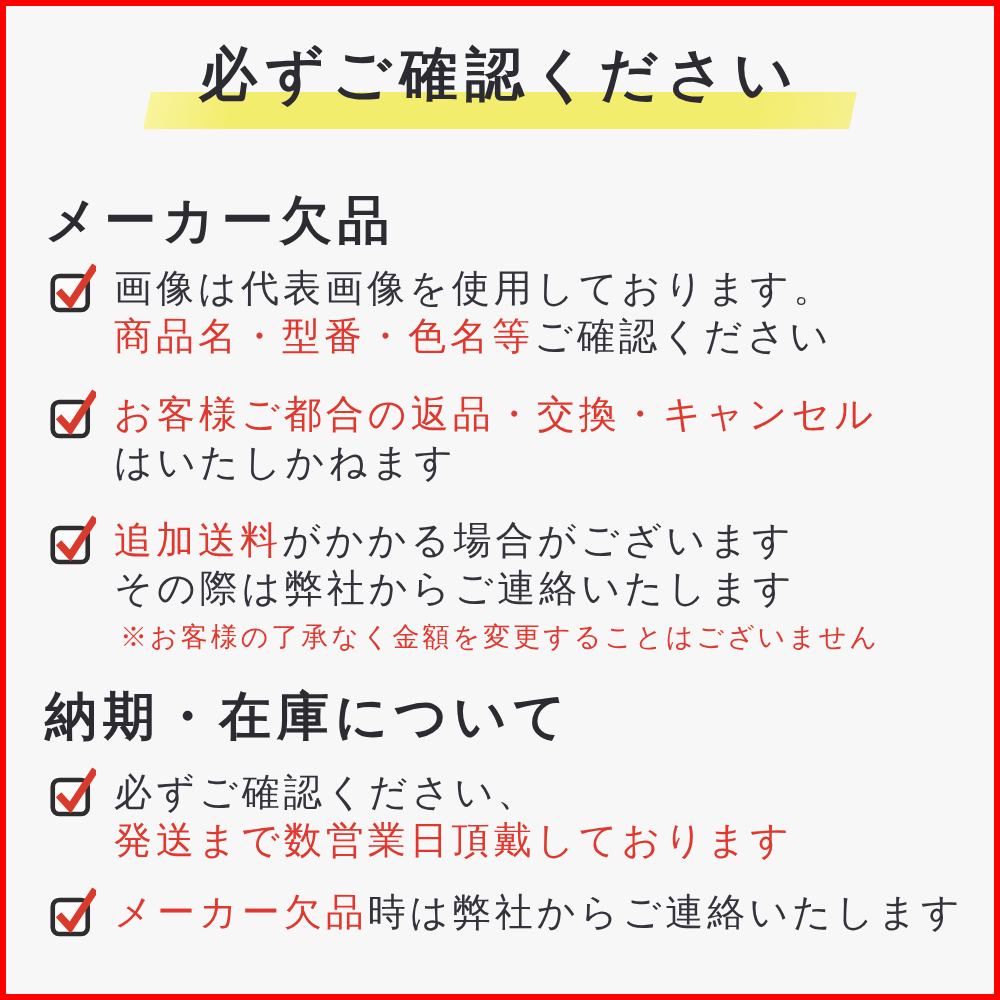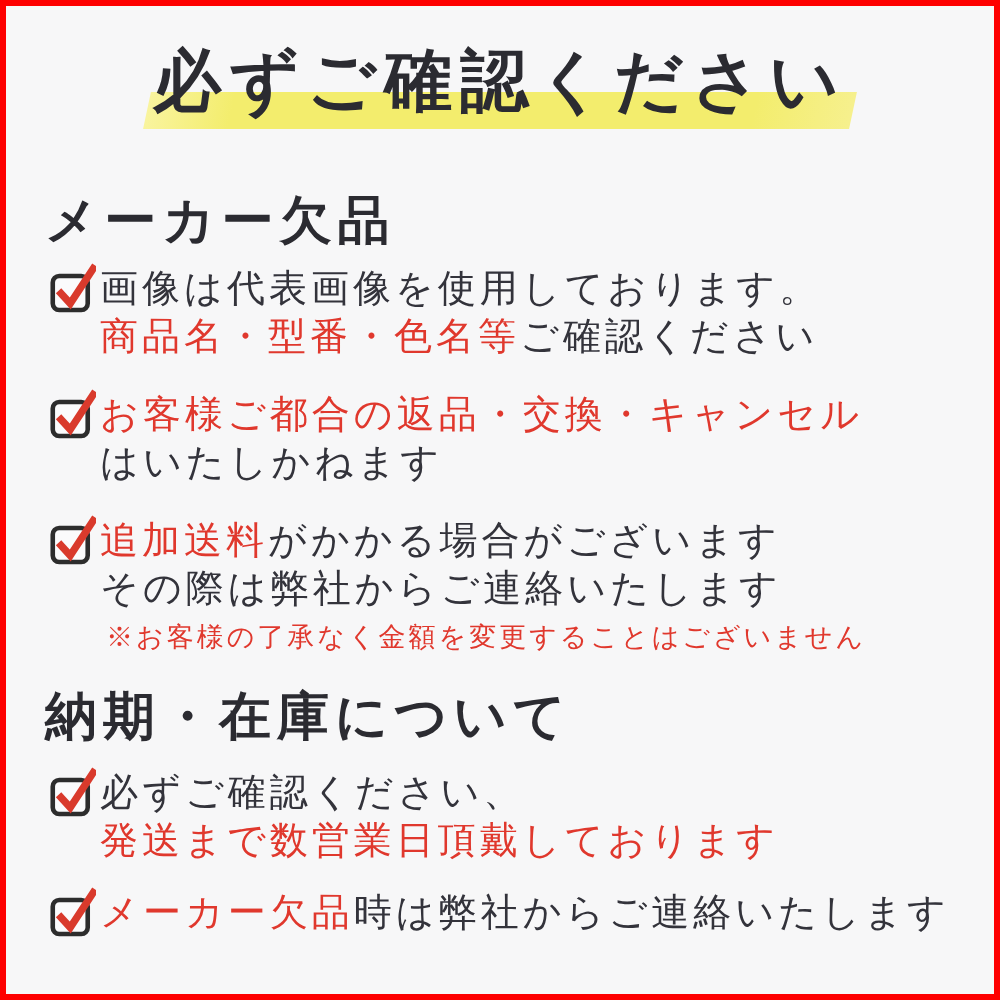--- a/index.html
+++ b/index.html
@@ -13,32 +13,32 @@
     pointer-events:none;z-index:10;
   }
   .hl-band{
     position:absolute;left:147px;top:92px;width:706px;height:37px;
     background:linear-gradient(90deg,#f9f49e,#f3ed6d 12%,#f3ed6d 86%,#f6f08d);
     transform:skewX(-12deg);
     z-index:1;
   }
   .title{
     position:absolute;top:36px;left:0;width:100%;text-align:center;
-    font-size:68px;font-weight:700;letter-spacing:8px;color:#2b2b31;
+    font-size:58px;font-weight:700;letter-spacing:8px;color:#2b2b31;
     z-index:2;white-space:nowrap;
   }
   .section-heading{
     position:absolute;left:45px;
     font-size:52px;font-weight:700;letter-spacing:6px;color:#2b2b31;
     white-space:nowrap;z-index:2;
   }
   .heading-1{top:186px;}
   .heading-2{top:682px;}
   .item{
-    position:absolute;left:50px;display:flex;align-items:flex-start;gap:4px;z-index:2;
+    position:absolute;left:50px;display:flex;align-items:flex-start;gap:18px;z-index:2;
   }
   .item-1{top:264px;}
   .item-2{top:390px;}
   .item-3{top:516px;}
   .item-4{top:768px;}
   .item-5{top:888px;}
   .cb{width:46px;flex:0 0 46px;margin-top:-6px;}
   .cb svg{display:block;}
   .item-text{
     font-size:38px;line-height:48px;letter-spacing:4px;color:#33333b;

